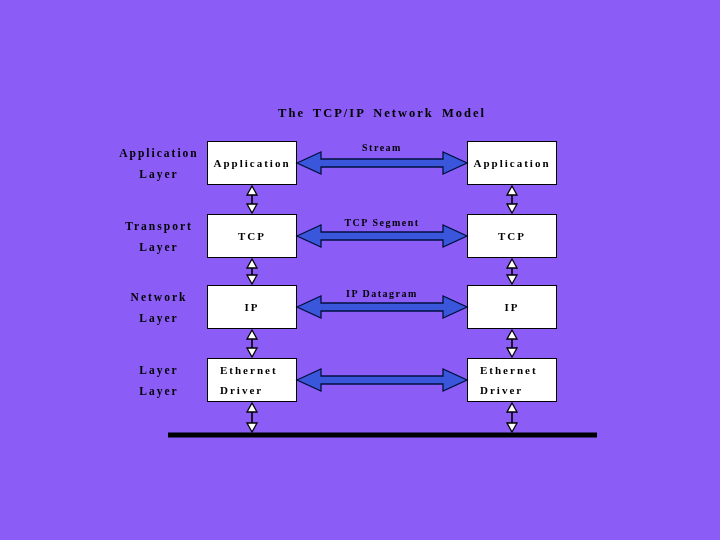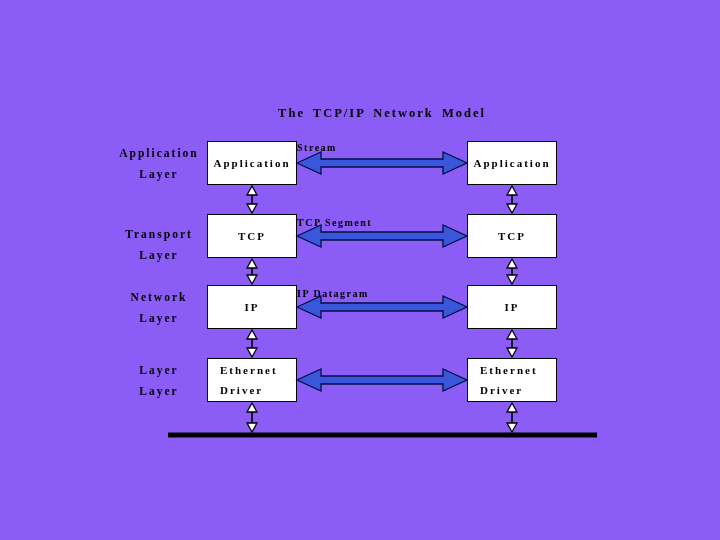--- a/index.html
+++ b/index.html
@@ -18,40 +18,40 @@
   .box{
     position:absolute;width:90px;height:44px;border:1.5px solid #000;background:#fff;
     display:flex;flex-direction:column;align-items:center;justify-content:center;
     font-weight:bold;font-size:11px;letter-spacing:2px;line-height:20px;
     box-sizing:border-box;
   }
   .box.col-left{left:207px;}
   .box.col-right{left:467px;}
   .box.multiline{align-items:flex-start;padding-left:12px;}
   .packet-label{
-    position:absolute;left:297px;width:170px;
+    position:absolute;left:297px;width:170px;text-align:center;
     font-weight:bold;font-size:10px;letter-spacing:1.5px;
   }
   svg.overlay{position:absolute;left:0;top:0;pointer-events:none;}
   .h-arrow polygon{stroke-width:1.3;}
   .v-arrow line{stroke:#000;stroke-width:1.6;}
   .v-arrow polygon{fill:#fff;stroke:#000;stroke-width:1.3;}
 </style>
 </head>
 <body>
 
 <div class="canvas">
 
   <div class="title">The TCP/IP Network Model</div>
 
   <div class="layer-name" style="top:143px">
     <div>Application</div>
     <div>Layer</div>
   </div>
-  <div class="layer-name" style="top:224px">
+  <div class="layer-name" style="top:216px">
     <div>Transport</div>
     <div>Layer</div>
   </div>
   <div class="layer-name" style="top:287px">
     <div>Network</div>
     <div>Layer</div>
   </div>
   <div class="layer-name" style="top:360px">
     <div>Layer</div>
     <div>Layer</div>

